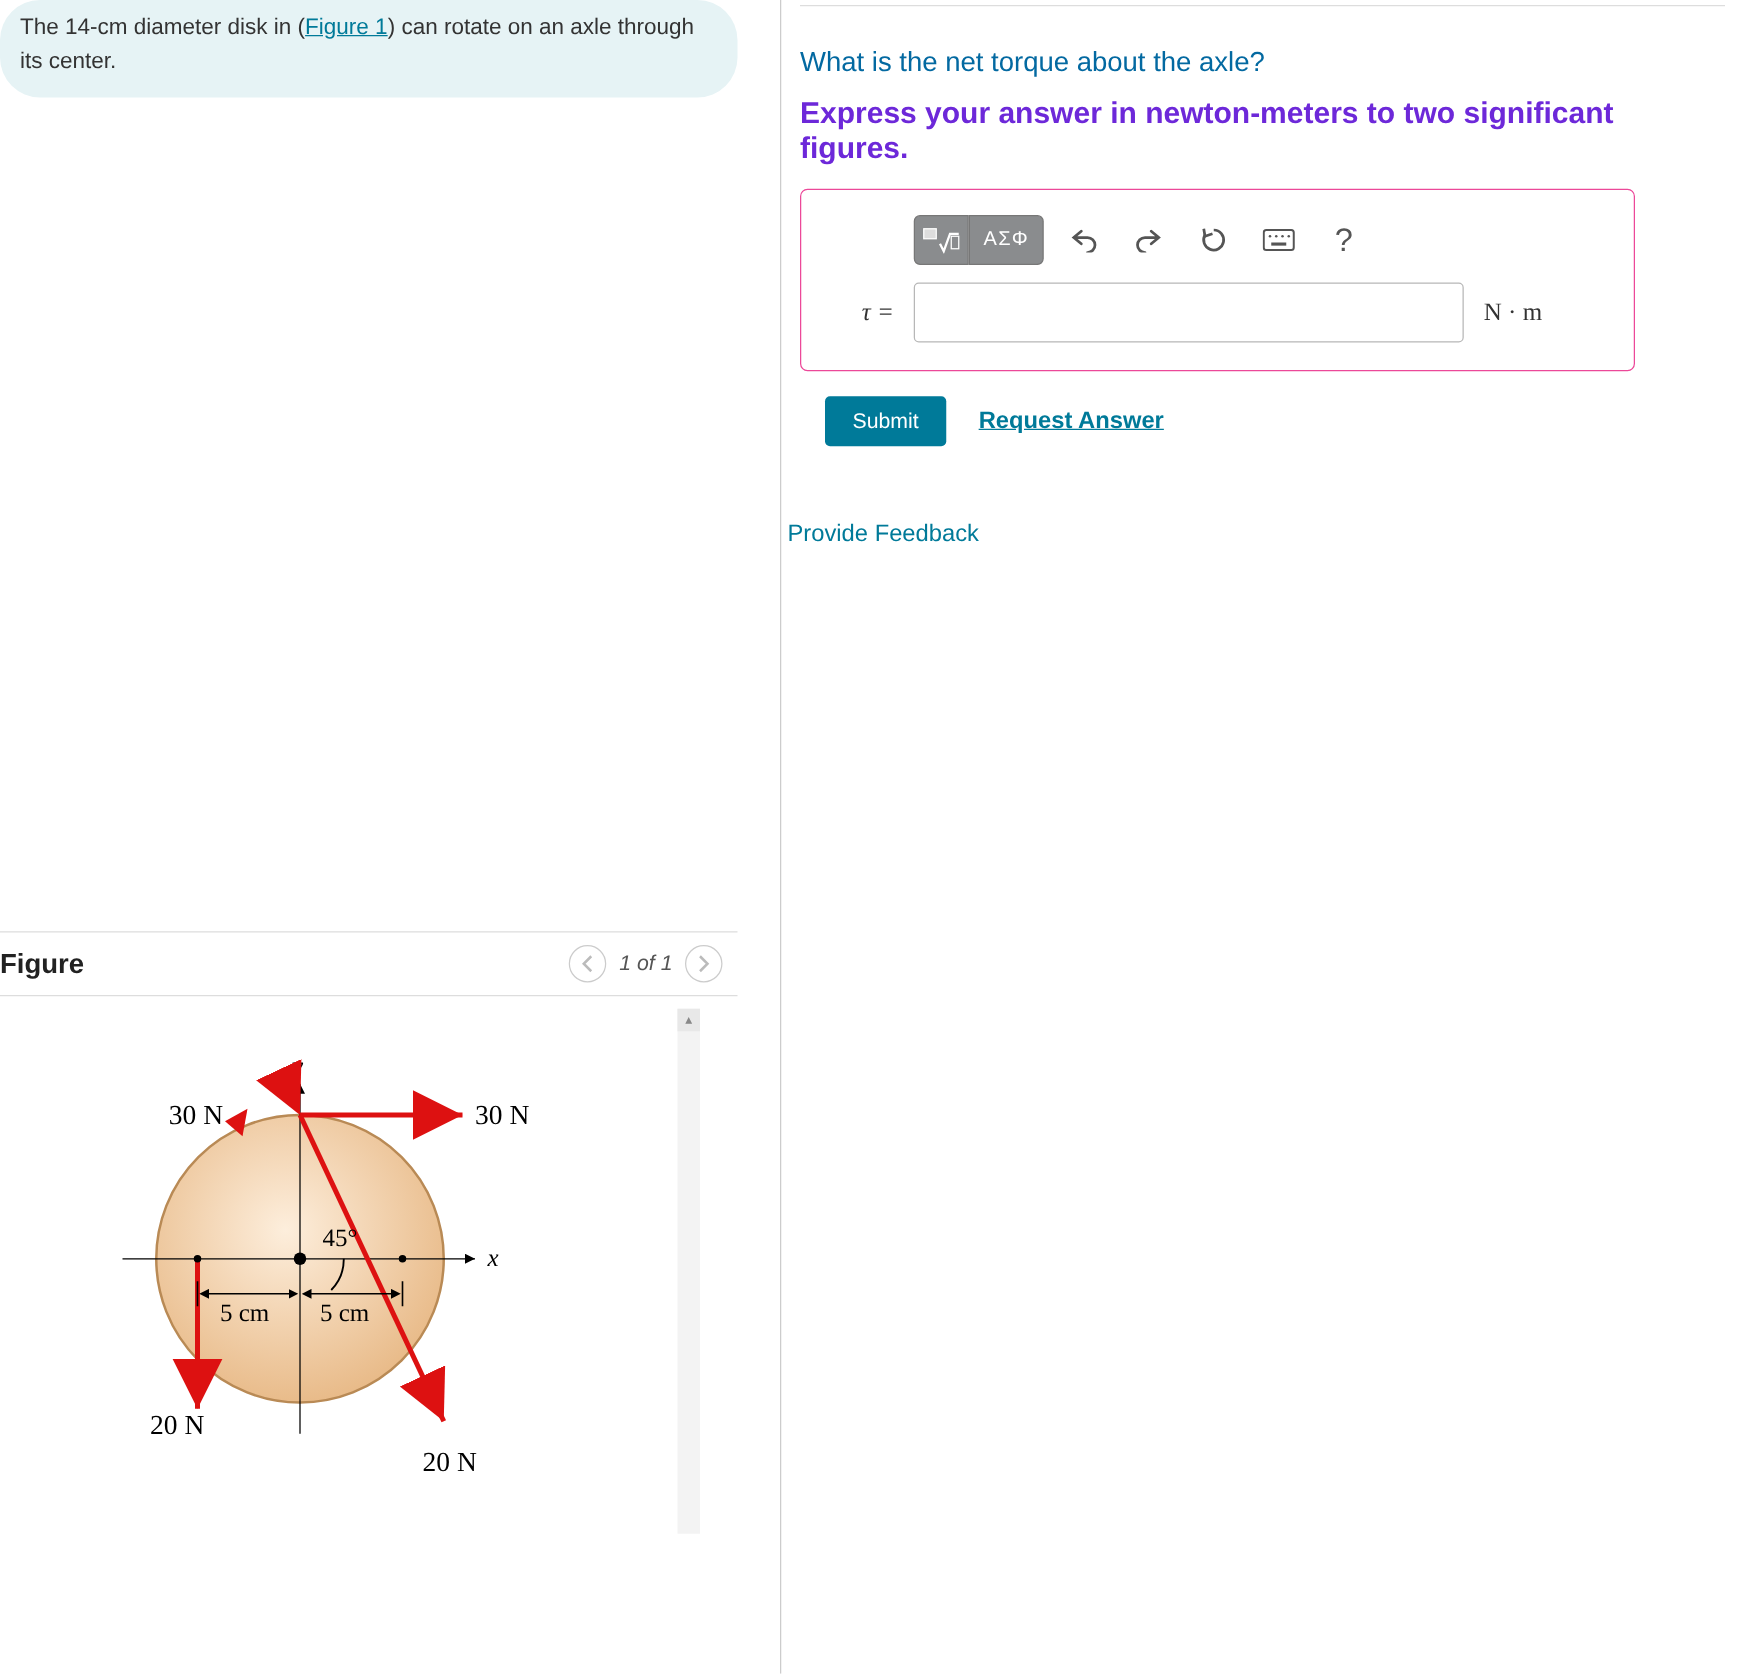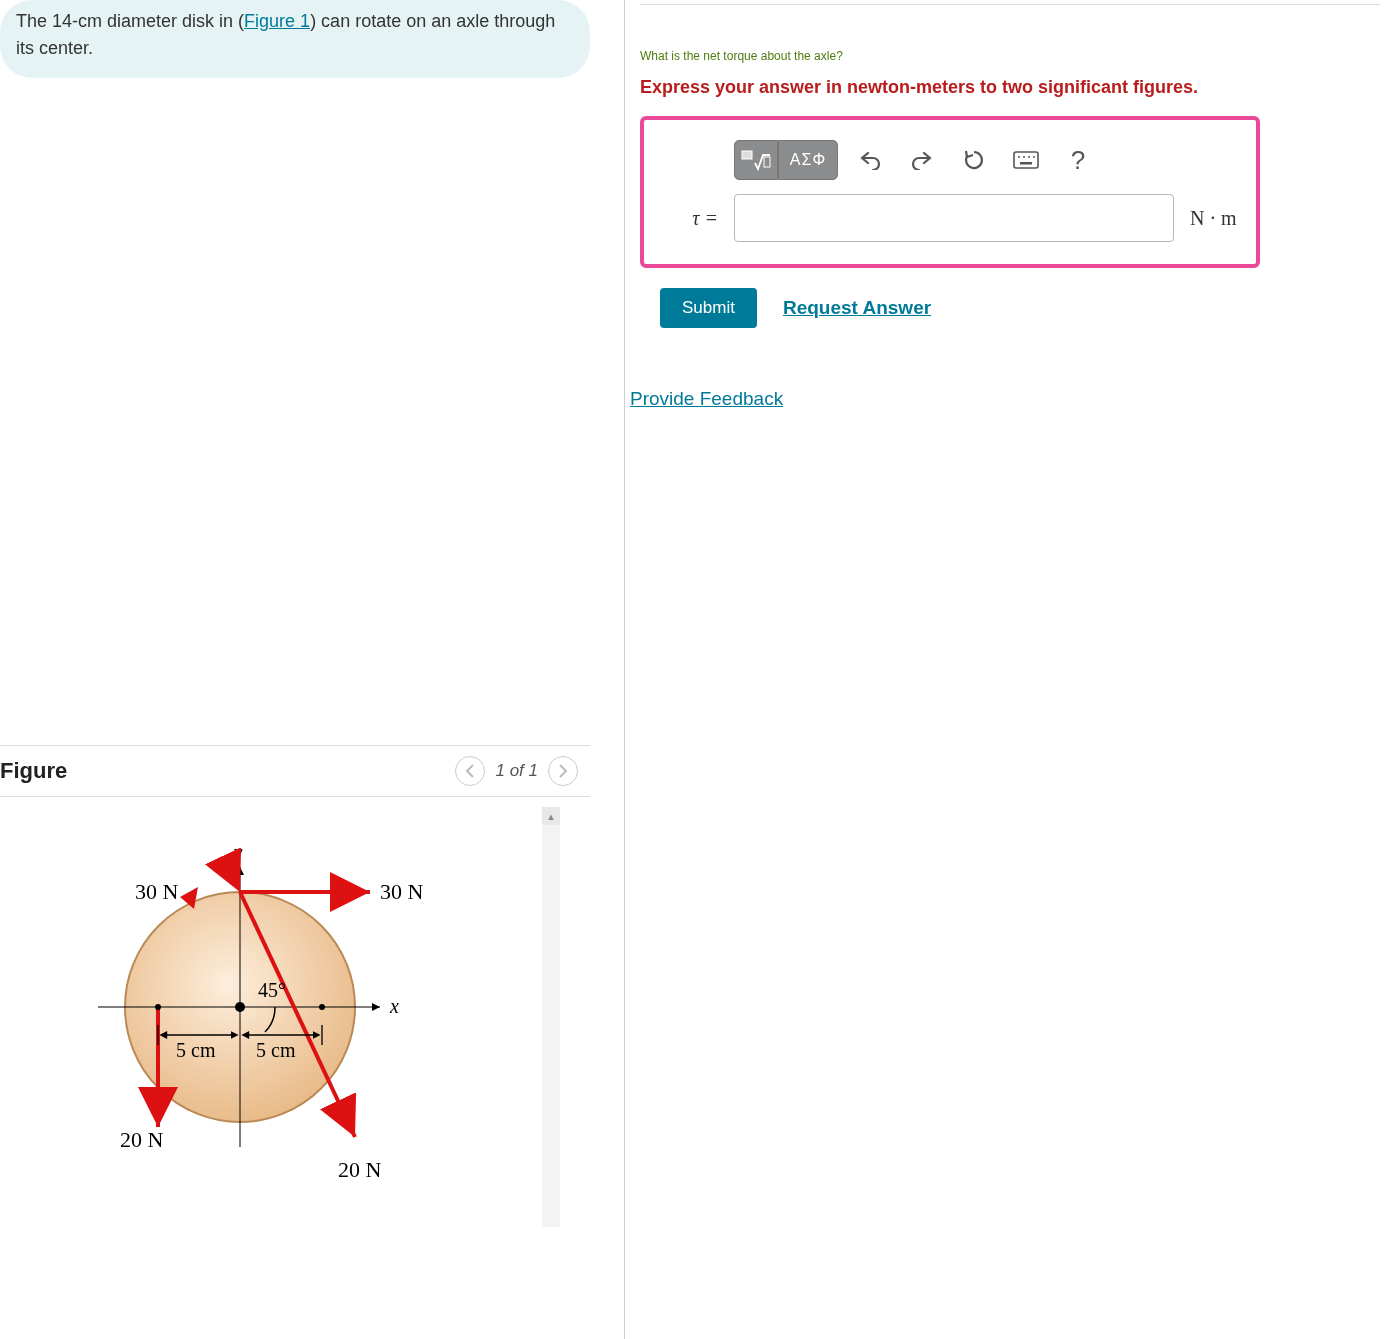--- a/index.html
+++ b/index.html
@@ -84,27 +84,27 @@
     position: absolute;
     left: 80px; top: 10px;
     width: 380px; height: 400px;
   }
   
   .part-panel {
     border-top: 1px solid #ddd;
     padding-top: 20px;
     margin-top: 4px;
   }
-  .question { font-size: 12px; margin: 24px 0 14px 0; color:#4d7c0f; }
-  .instruction { font-size: 18px; font-weight: bold; margin-bottom: 18px; color:#b91c1c;}
+  .question { font-size: 22px; margin: 12px 0 14px 0; color:#0369a1; }
+  .instruction { font-size: 24px; font-weight: bold; margin-bottom: 18px; color:#6d28d9;}
   .answer-box {
-    border: 4px solid #ec4899;
+    border: 1px solid #ec4899;
     border-radius: 6px;
     padding: 20px 18px 22px 18px;
-    width: 620px;
+    width: 668px;
   }
   .toolbar {
     display: flex; align-items: center; gap: 0;
     margin-left: 72px;
     margin-bottom: 14px;
   }
   .tool-btn {
     height: 40px;
     min-width: 44px;
     background: #8a8c8e;
@@ -132,21 +132,21 @@
     outline: none;
   }
   .unit { font-family: "Times New Roman", serif; font-size:20px;}
   .submit-row { margin-top: 20px; display:flex; align-items:center; gap: 26px; margin-left: 20px;}
   .submit-btn {
     background:#007a99; color:#fff;
     border:none; padding:10px 22px;
     font-size:17px; border-radius:4px; cursor:pointer;
   }
   .req-answer { color:#007a99; text-decoration:underline; font-size:19px; font-weight:bold; cursor:pointer;}
-  .feedback-link { display:inline-block; margin-top: 60px; margin-left:-10px; color:#007a99; text-decoration:underline; font-size:19px; cursor:pointer;}
+  .feedback-link { display:inline-block; margin-top: 60px; margin-left:-10px; color:#007a99; font-size:19px; cursor:pointer;}
   .svg-label {font-family:"Times New Roman",serif;}
 </style>
 </head>
 <body>
 
 <div class="left-col">
   <div class="problem-statement">
     <span>The 14-cm diameter disk in (</span><a href="#">Figure 1</a><span>) can rotate on an axle through its center.</span>
   </div>
 

